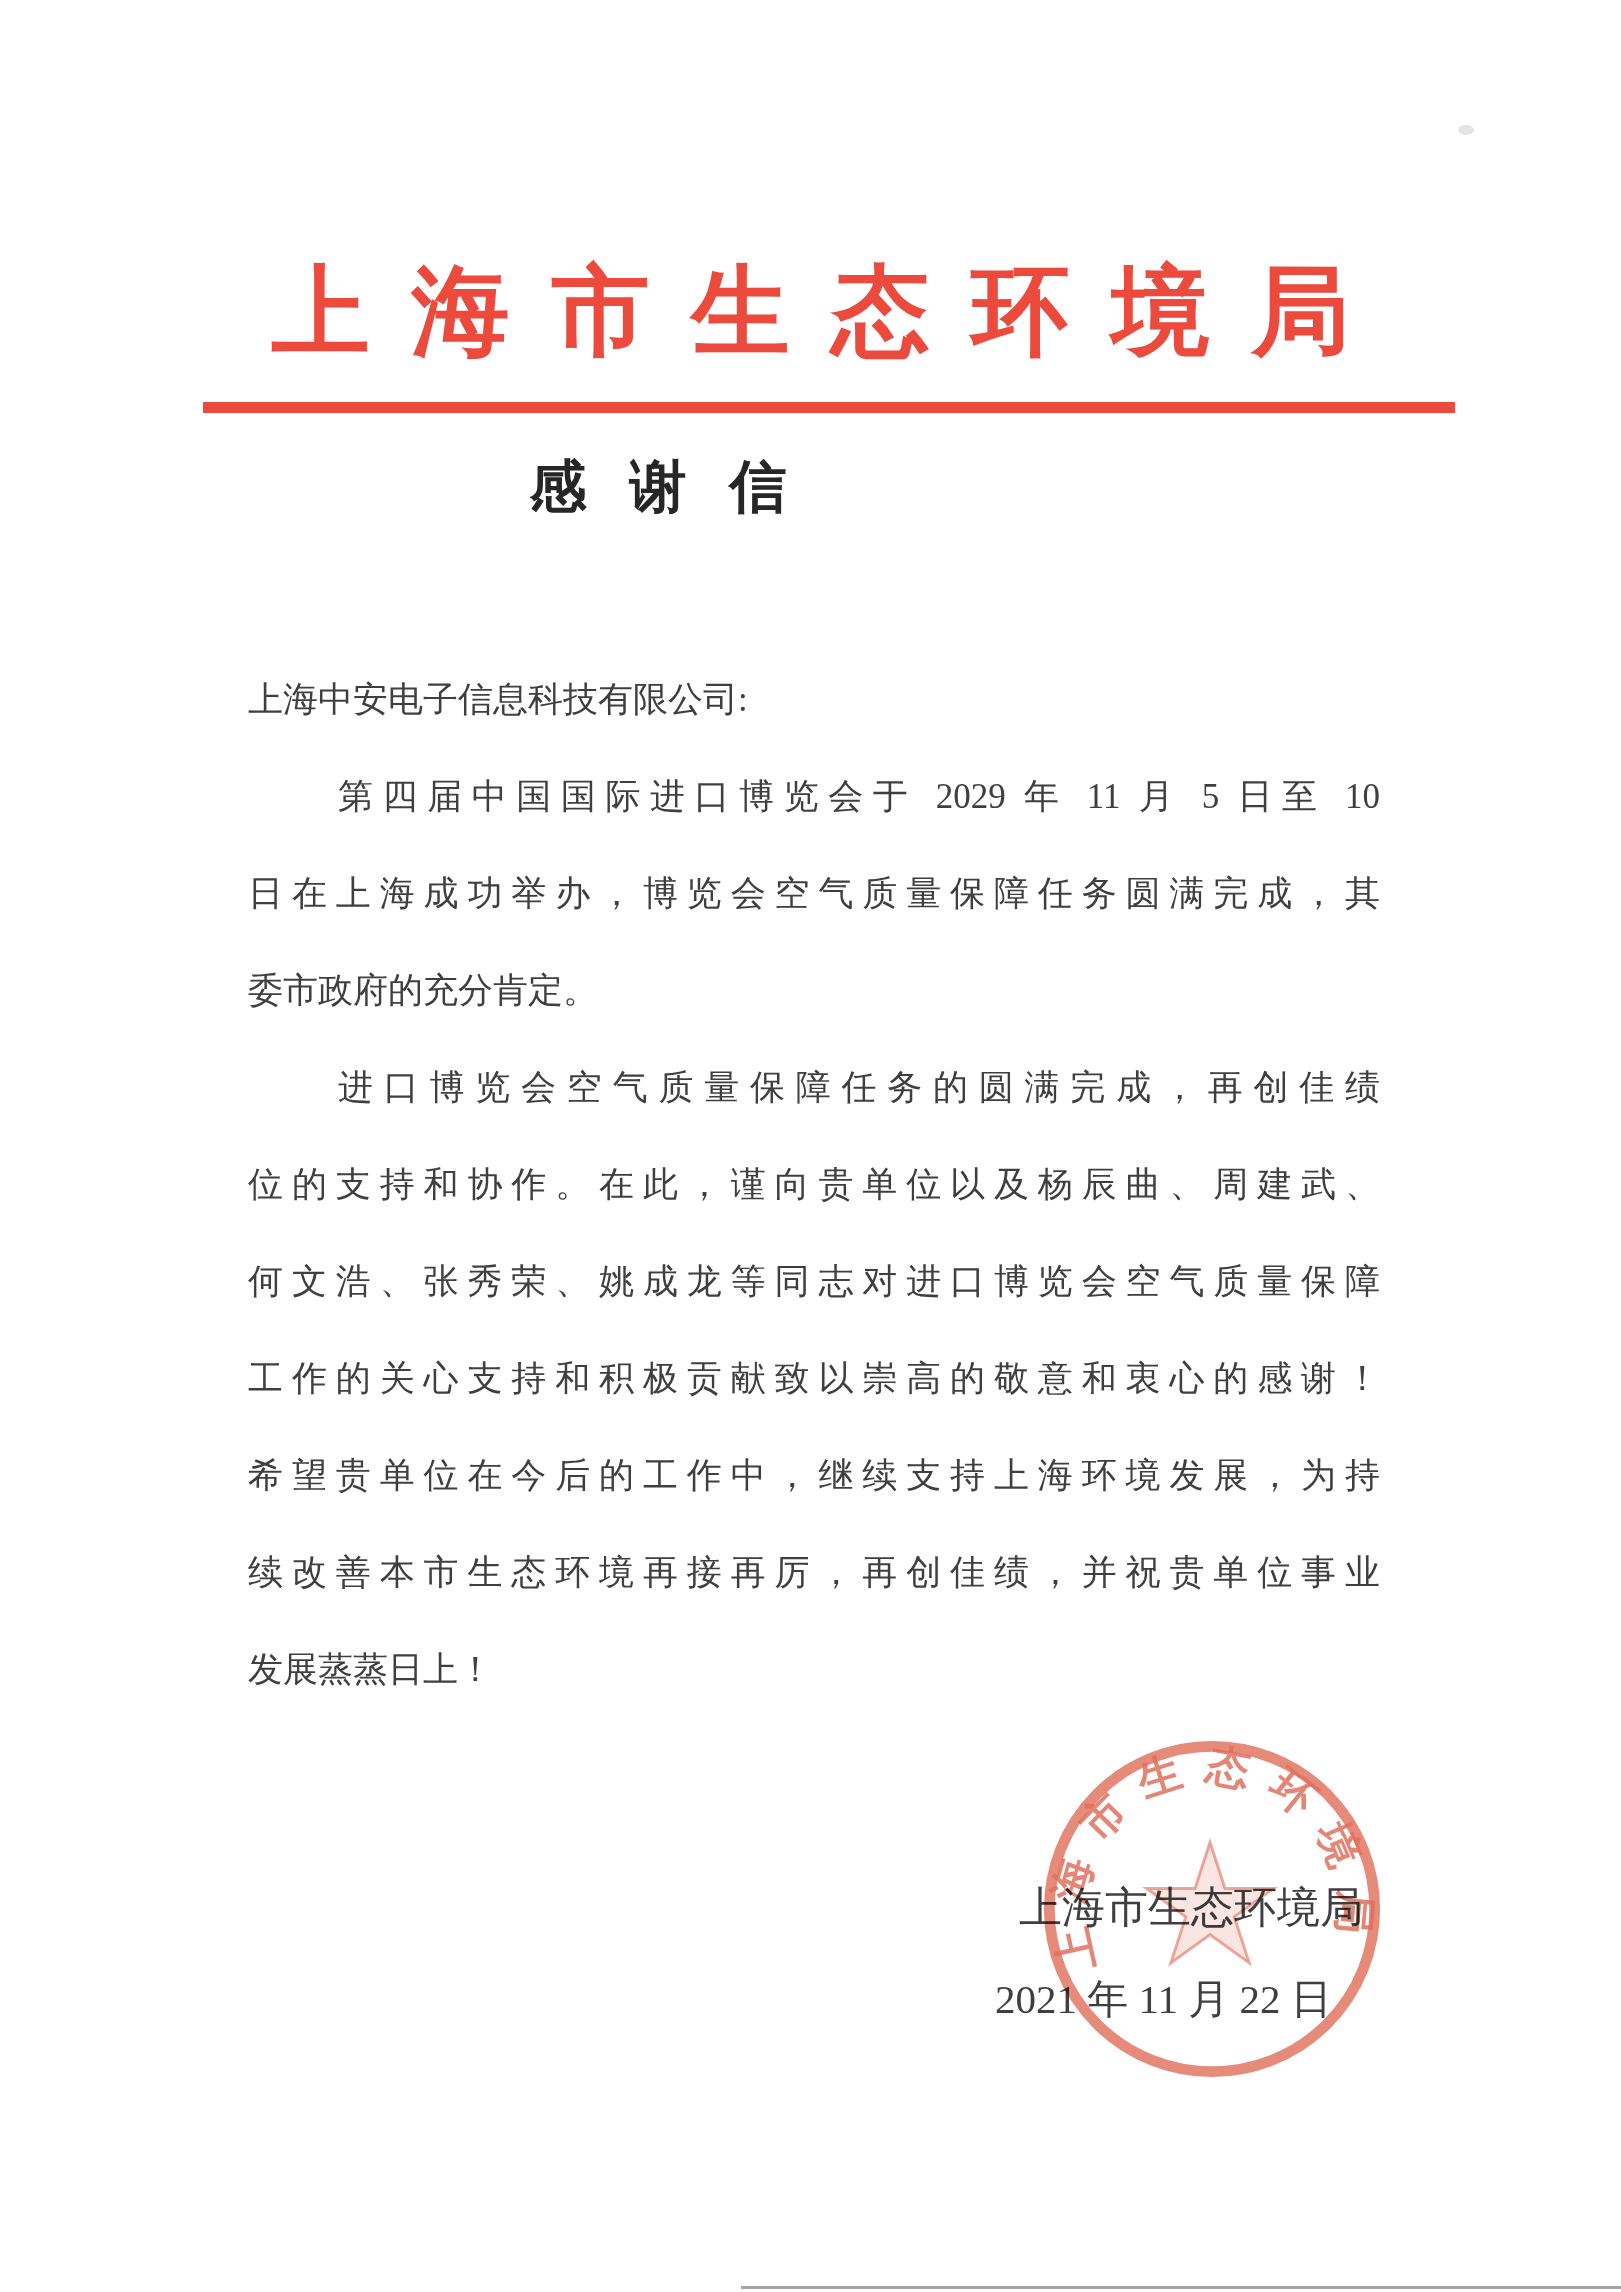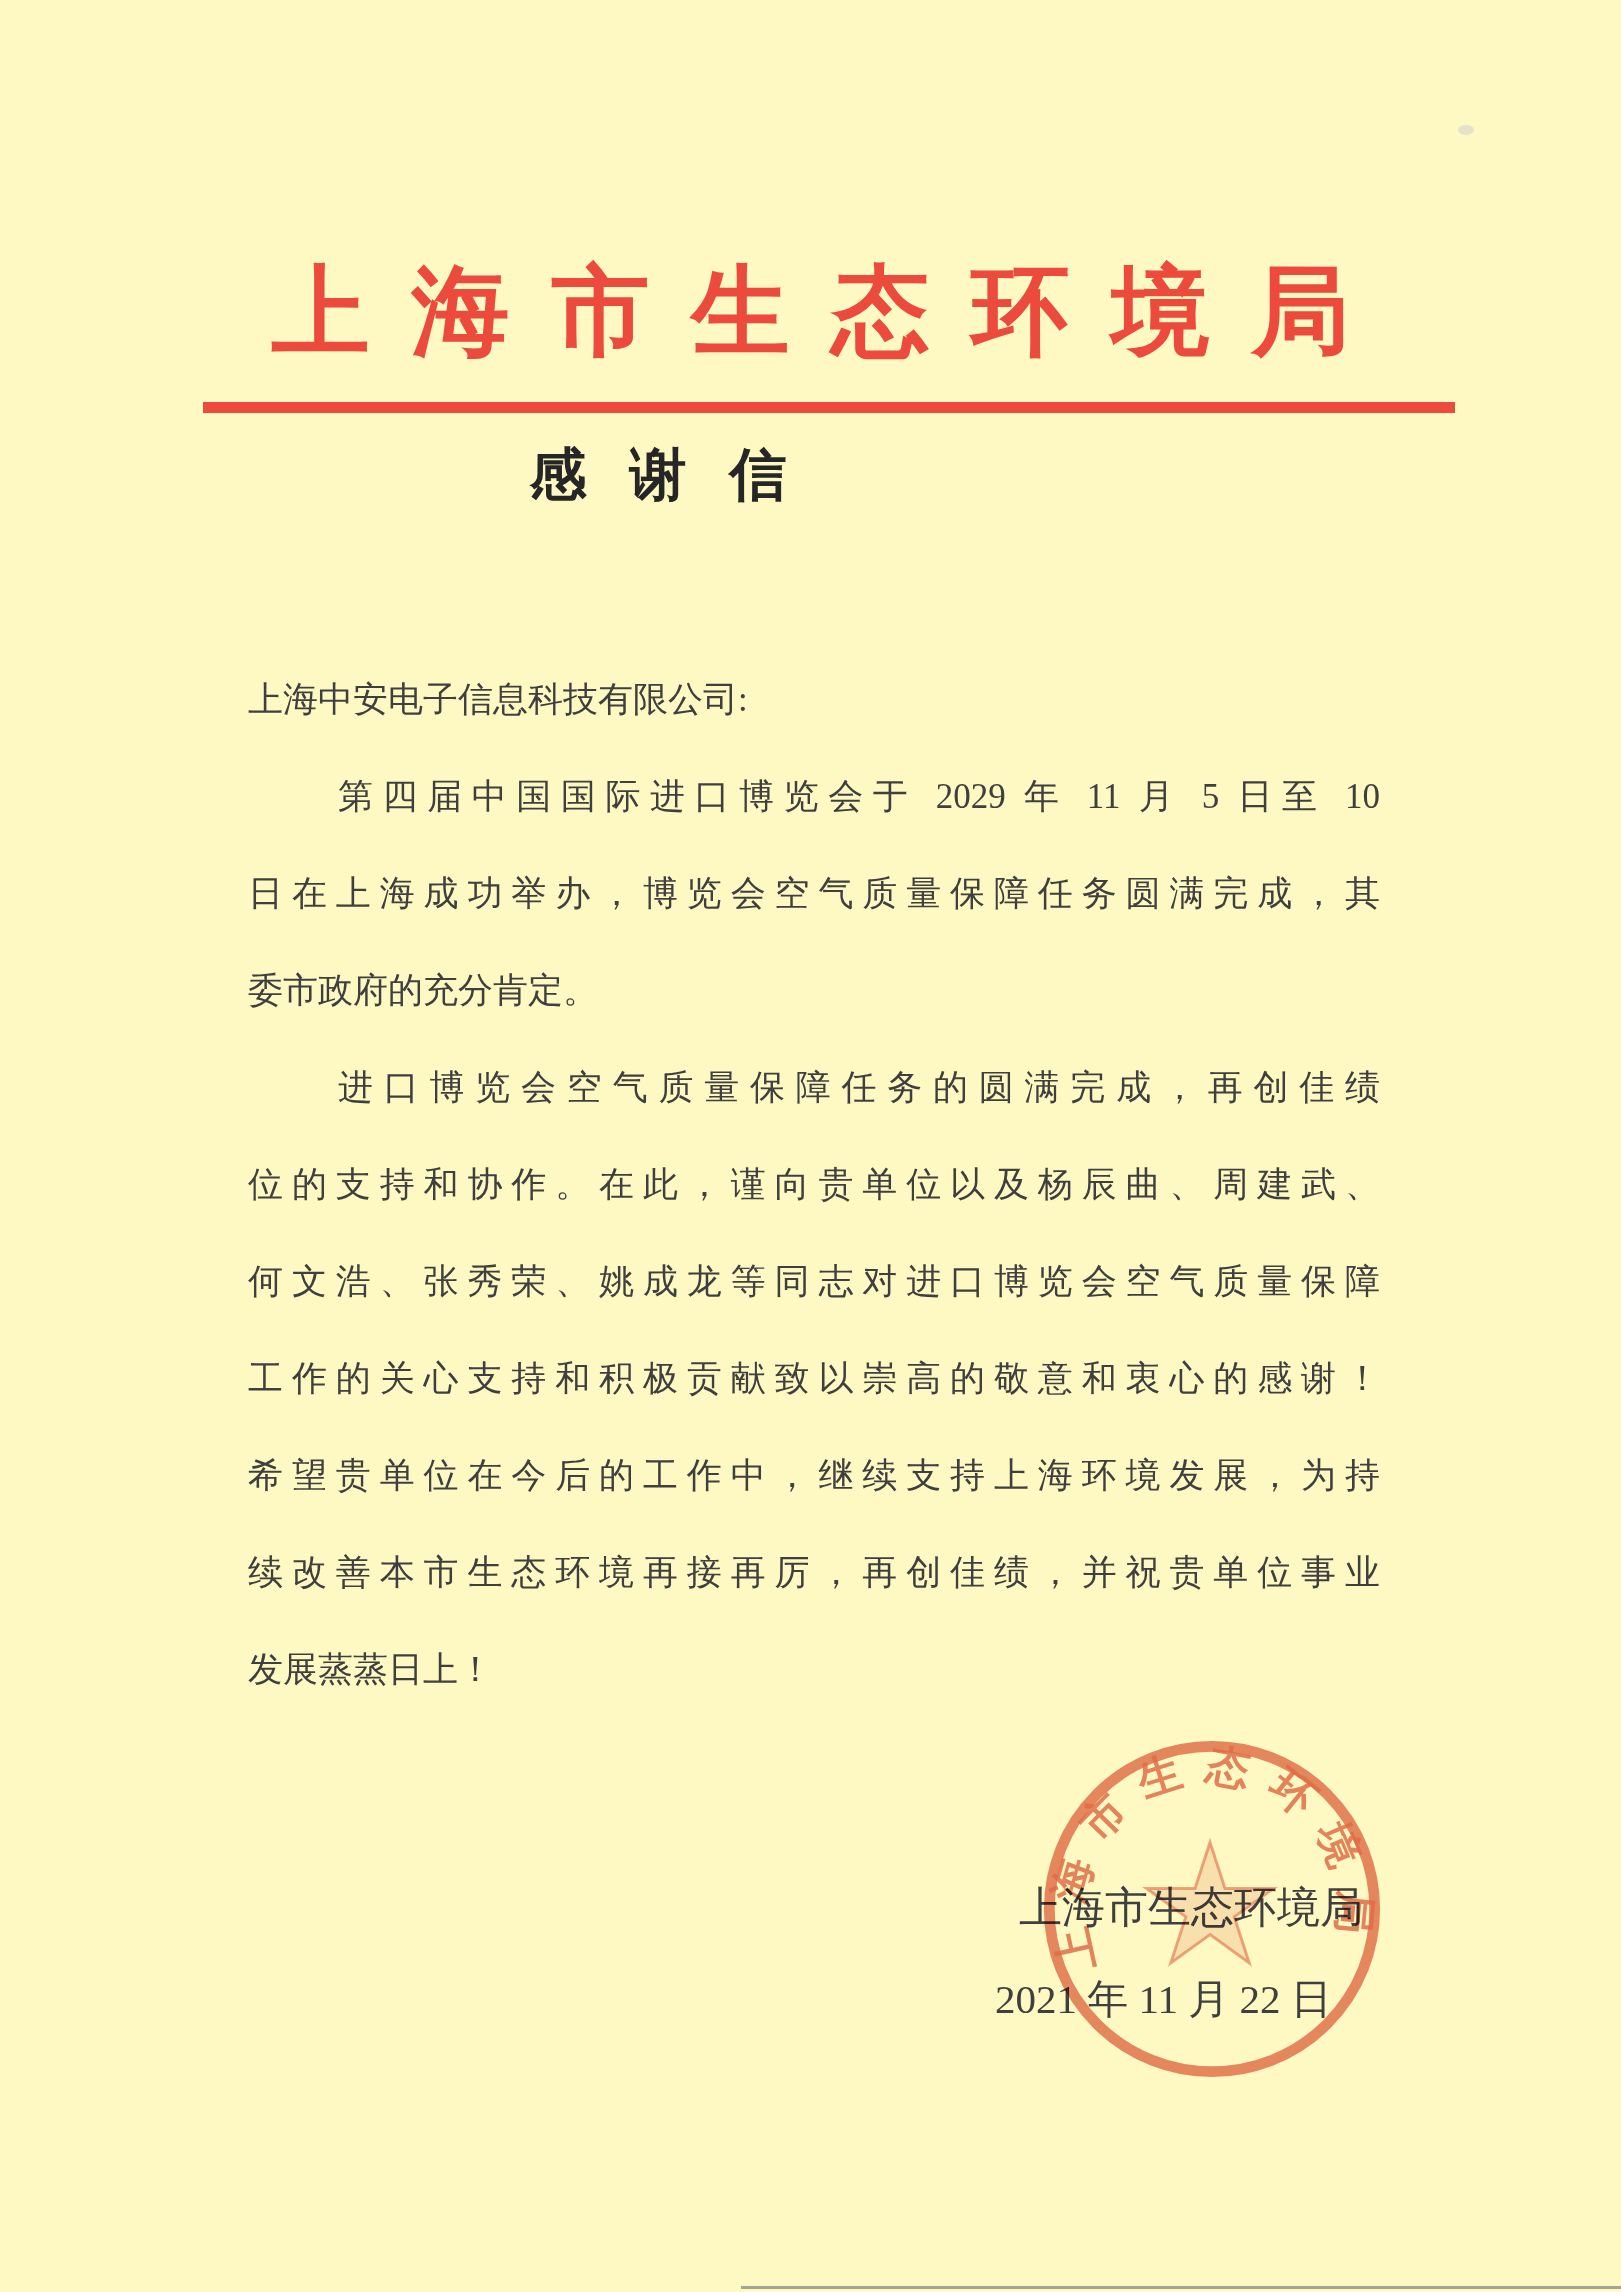--- a/index.html
+++ b/index.html
@@ -4,41 +4,41 @@
 <style>
   :root{
     --accent_red:#ec4a3c;
     --seal_red:#dd5f4a;
     --ink:#3f3f3f;
   }
   html,body{margin:0;padding:0;background:#e9e9e9;}
   .page{
     position:relative;
     width:1621px;height:2293px;
-    background:#fef9c3;
+    background:#ffffff;
     margin:0 auto;
     overflow:hidden;
     font-family:"Liberation Serif","DejaVu Serif",serif;
   }
   
   .letterhead{
     position:absolute;top:247px;left:0;width:1621px;
     text-align:center;
     font-size:98px;font-weight:bold;
     color:var(--accent_red,#ec4a3c);
     letter-spacing:42px;padding-left:42px;box-sizing:border-box;
     white-space:nowrap;
   }
   .divider{
     position:absolute;top:402px;left:203px;
     width:1252px;height:10.8px;
     background:var(--accent_red,#ec4a3c);
   }
   .letter-title{
-    position:absolute;top:437px;left:0;width:1316px;
+    position:absolute;top:449px;left:0;width:1316px;
     text-align:center;
     font-size:57px;font-weight:bold;color:#262626;
     letter-spacing:43px;padding-left:43px;box-sizing:border-box;
     white-space:nowrap;
   }
   
   .letter-body{
     position:absolute;top:651px;left:248px;width:1132px;
     color:var(--ink,#3f3f3f);
     font-size:35px;

